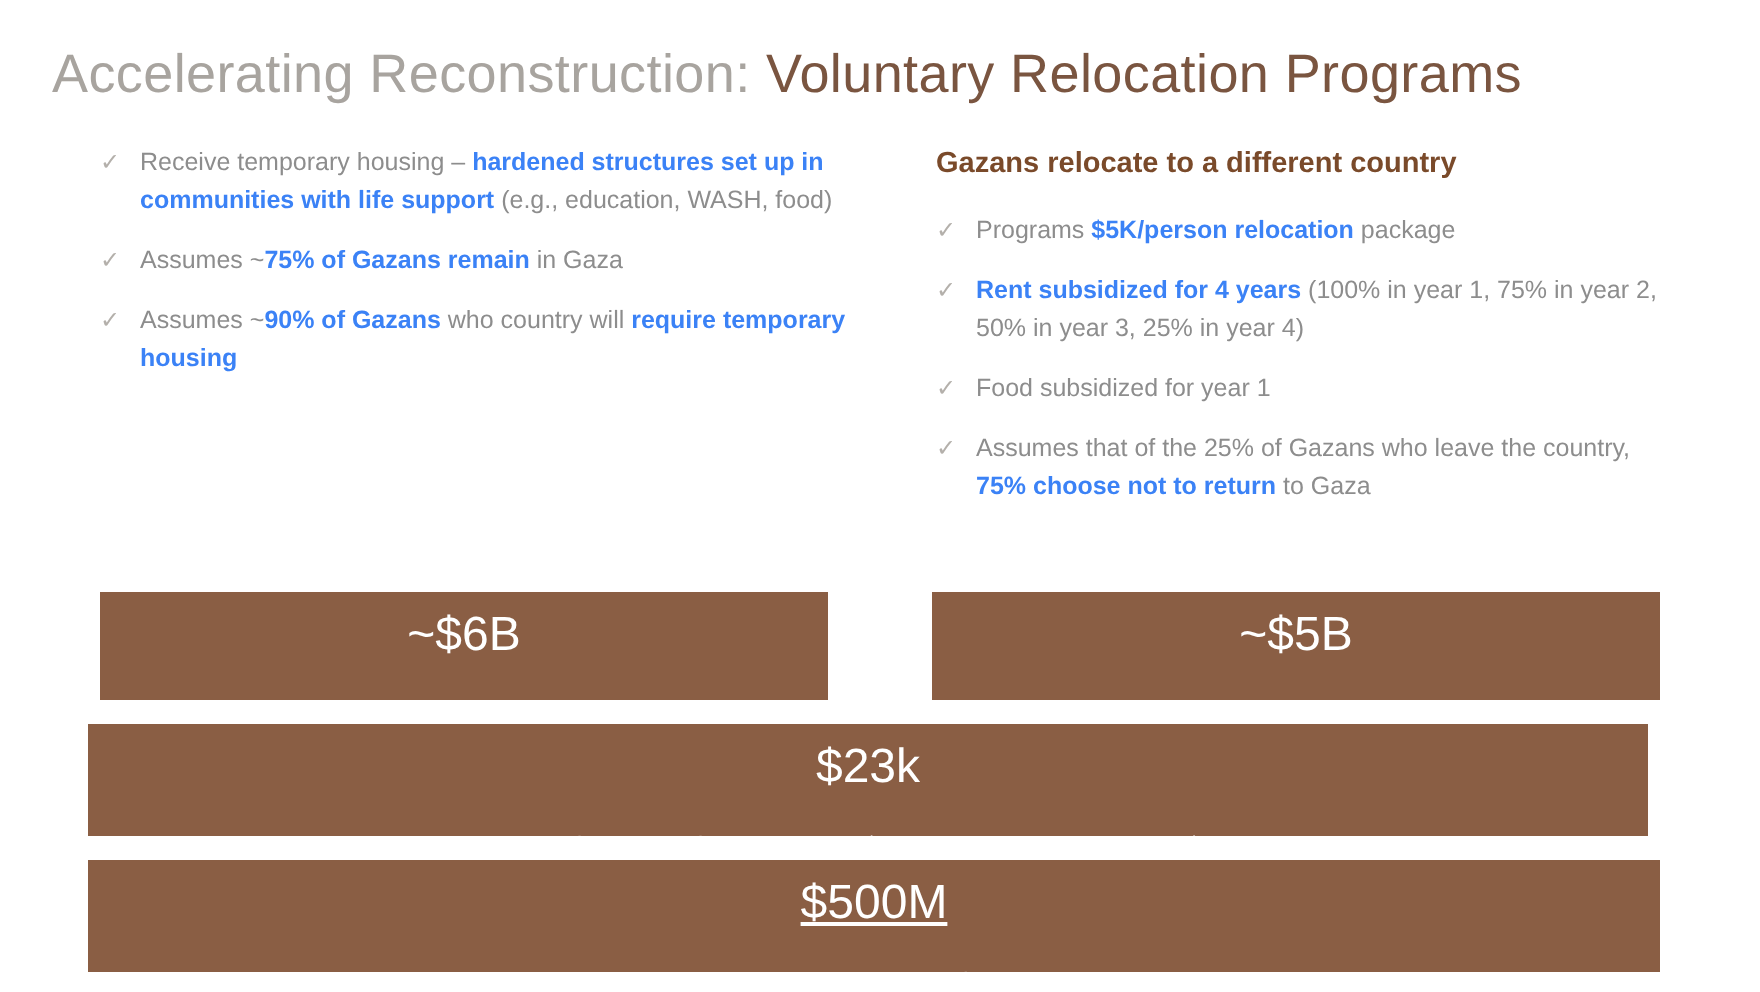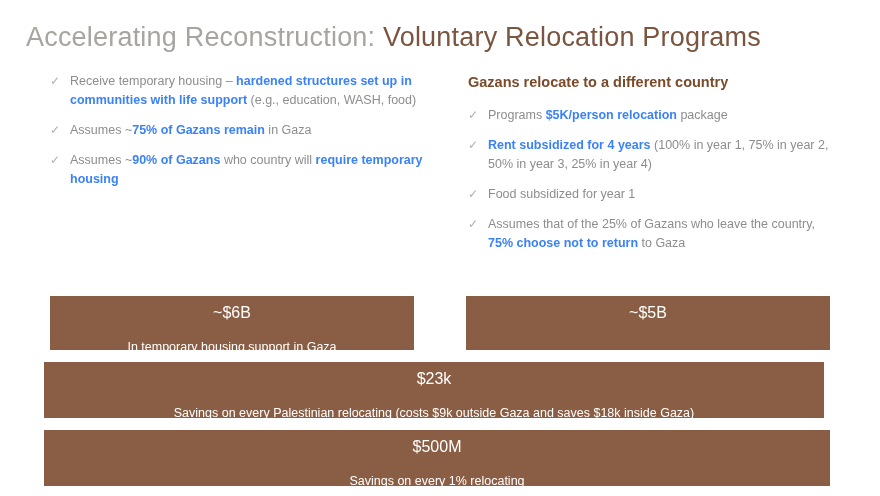--- a/index.html
+++ b/index.html
@@ -91,21 +91,21 @@
   }
   .bar {
     position: absolute;
     background: #8a5e44;
     color: #ffffff;
     text-align: center;
     box-sizing: border-box;
     padding-top: 8px;
   }
   .bar .amount {
-    font-size: 16px;
+    font-size: 24px;
     line-height: 1.15;
     font-weight: normal;
   }
   .bar .sub {
     font-size: 12.5px;
     line-height: 1.3;
     margin-top: 17px;
   }
   .bar-left {
     left: 50px;
@@ -123,20 +123,21 @@
     left: 44px;
     top: 362px;
     width: 780px;
     height: 56px;
   }
   .bar-wide2 {
     left: 44px;
     top: 430px;
     width: 786px;
     height: 56px;
+    text-decoration: underline;
   }
 </style>
 </head>
 <body>
 
 <div class="slide">
 
   <div class="title">
     <span class="t-grey">Accelerating Reconstruction: </span><span class="t-brown">Voluntary Relocation Programs</span>
   </div>

